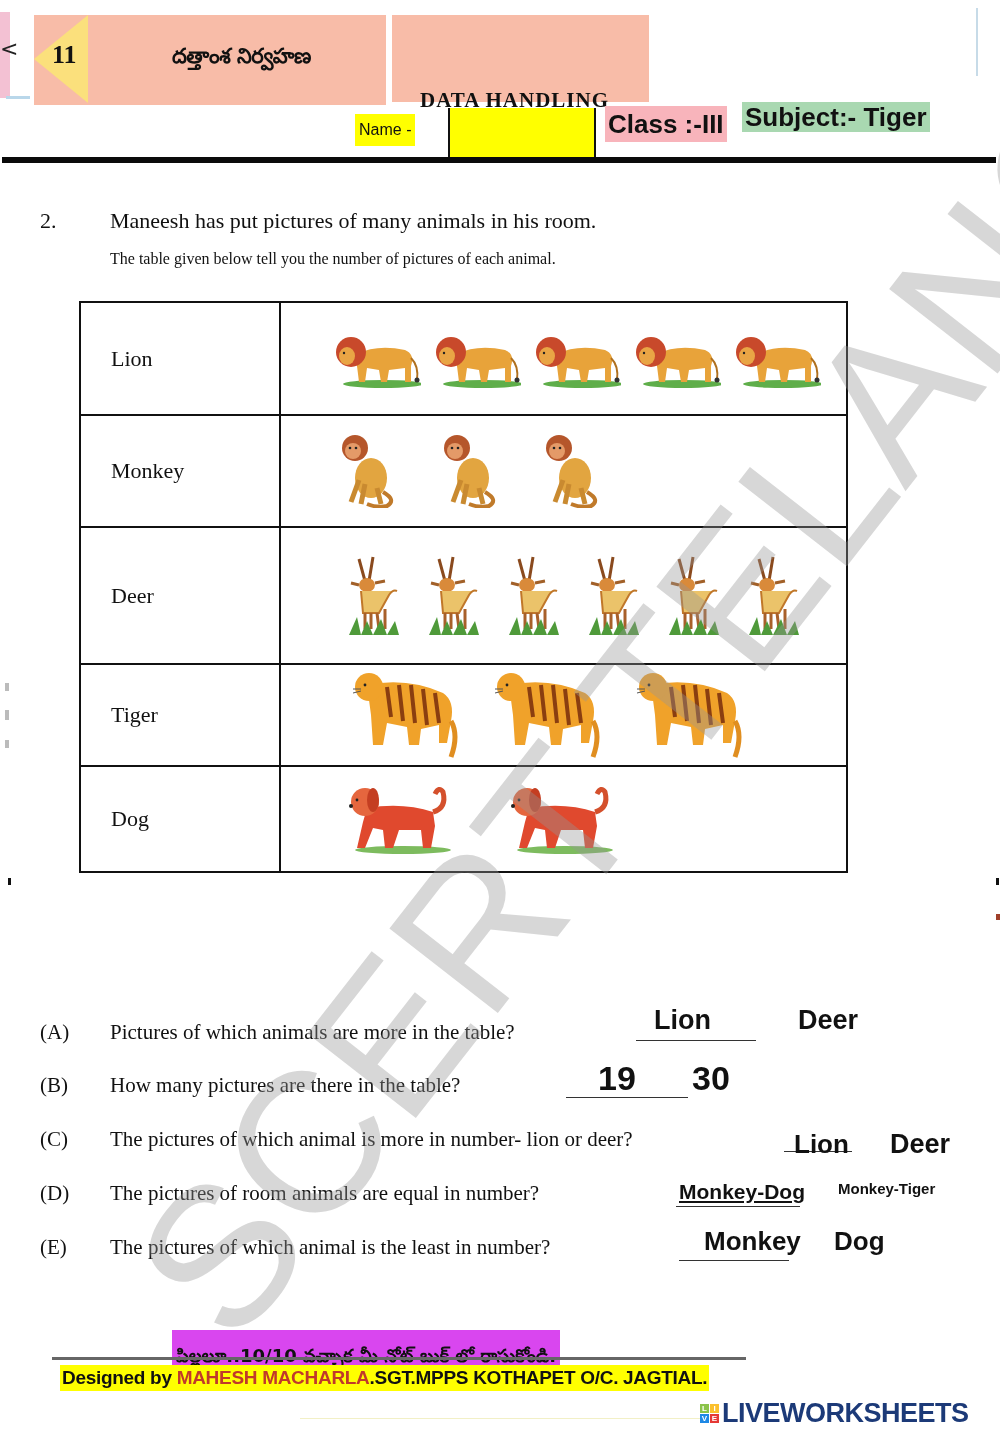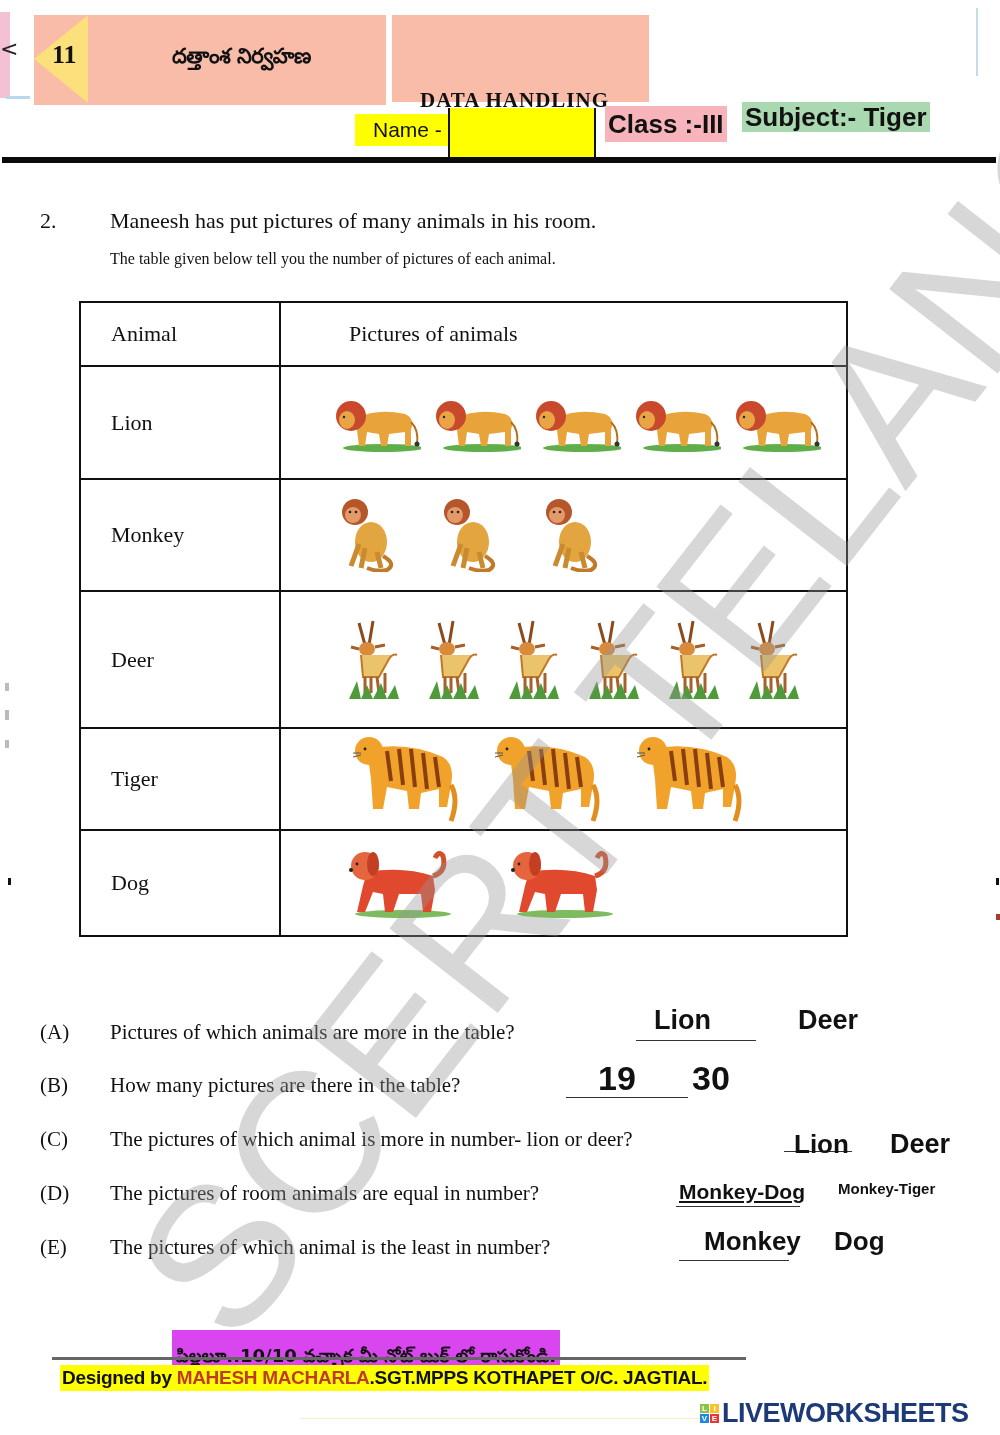--- a/index.html
+++ b/index.html
@@ -19,21 +19,21 @@
   .chapter-tri {
     left: 34px; top: 15px; width: 0; height: 0;
     border-top: 44px solid transparent; border-bottom: 44px solid transparent;
     border-right: 54px solid #fbe07c;
   }
   .chapter-num { left: 52px; top: 40px; font-size: 26px; font-weight: bold; font-family: "Liberation Serif", serif; }
   .telugu-title { left: 172px; top: 44px; font-size: 21px; font-weight: bold; font-family: "DejaVu Sans", sans-serif; letter-spacing: -0.5px; }
   .eng-title { left: 420px; top: 45px; font-size: 21px; font-weight: bold; letter-spacing: 1px; font-family: "Liberation Serif", serif; margin-top: 43px; }
   .right-edge-line { left: 976px; top: 8px; width: 2px; height: 68px; background: #c7dbe8; }
 
-  .name-label { left: 355px; top: 114px; height: 32px; padding: 0 18px; background: #ffff00; font-family: "Liberation Sans", sans-serif; font-size: 21px; line-height: 32px; }
+  .name-label { left: 355px; top: 114px; height: 32px; padding: 0 4px; background: #ffff00; font-family: "Liberation Sans", sans-serif; font-size: 16px; line-height: 32px; }
   .name-field { left: 448px; top: 108px; width: 144px; height: 49px; background: #ffff00; border-left: 2px solid #111; border-right: 2px solid #111; }
   .class-label { left: 605px; top: 106px; padding: 0 3px; background: #f8b4bb; font-family: "Liberation Sans", sans-serif; font-size: 26px; font-weight: bold; line-height: 36px; }
   .subject-label { left: 742px; top: 102px; padding: 0 3px; background: #a9d8b1; font-family: "Liberation Sans", sans-serif; font-size: 26px; font-weight: bold; line-height: 30px; }
   .header-rule { left: 2px; top: 157px; width: 994px; height: 6px; background: #0a0a0a; }
 
   
   .watermark {
     left: -60px; top: 700px; width: 1250px; text-align: center;
     font-family: "Liberation Sans", sans-serif; font-size: 200px; font-weight: normal;
     color: transparent; -webkit-text-stroke: 0; 
@@ -100,24 +100,20 @@
 <div class="abs class-label">Class :-III</div>
 <div class="abs subject-label">Subject:- Tiger</div>
 <div class="abs header-rule"></div>
 
 <div class="abs q-num">2.</div>
 <div class="abs q-line1">Maneesh has put pictures of many animals in his room.</div>
 <div class="abs q-line2">The table given below tell you the number of pictures of each animal.</div>
 
 <table class="abs pic-table">
   <tbody>
-      <tr class="hdr-row">
-    <td class="name-cell">Animal</td>
-    <td class="pics-cell">Pictures of animals</td>
-  </tr>
   <tr style="height:113px">
     <td class="name-cell">Lion</td>
     <td class="pics-cell" style="padding-left:46px">
           <div class="pics">
             <span class="pic"><svg width="94" height="62" viewBox="0 0 94 62">
                 <ellipse cx="56" cy="58" rx="40" ry="4" fill="#5fae4a"></ellipse>
                 <path d="M30 28 Q50 18 78 24 Q88 28 84 40 L84 56 L78 56 L78 42 L62 44 L60 56 L54 56 L52 44 L40 42 L38 56 L32 56 L30 40 Z" fill="#e8a33a"></path>
                 <path d="M84 32 Q92 40 90 54" stroke="#b0701e" stroke-width="2" fill="none"></path>
                 <circle cx="90" cy="54" r="2.5" fill="#333"></circle>
                 <circle cx="24" cy="26" r="15" fill="#c8492b"></circle>

